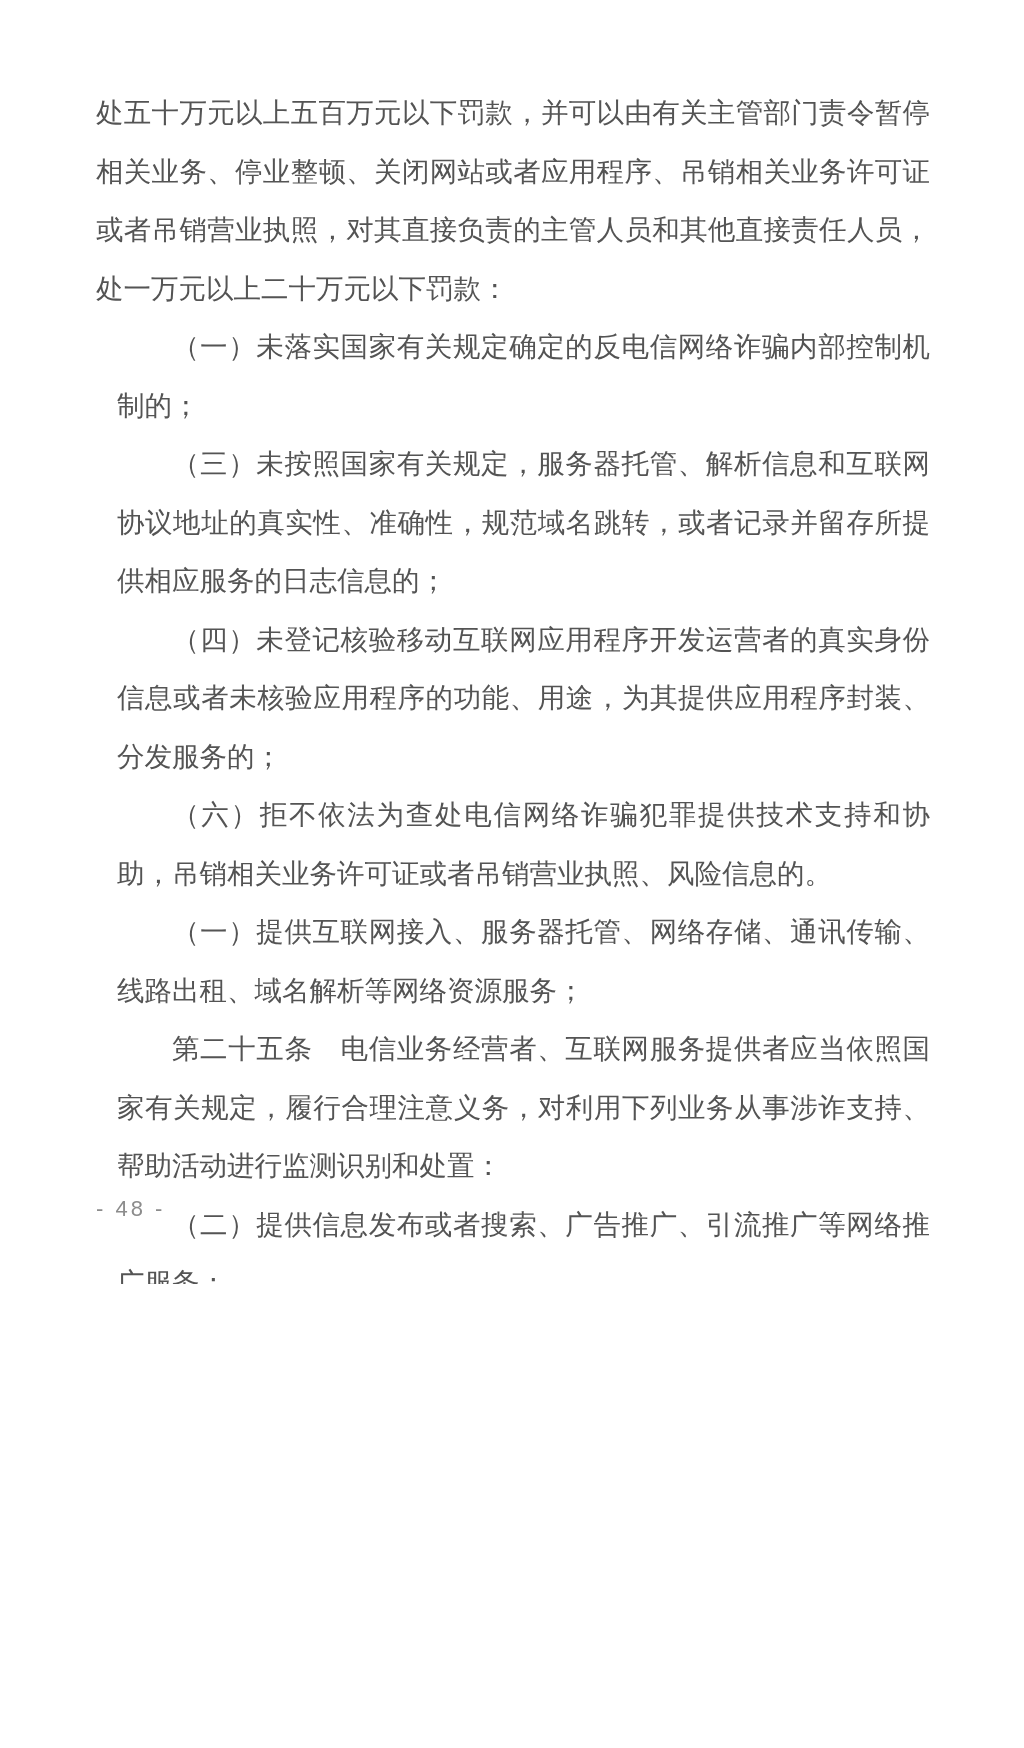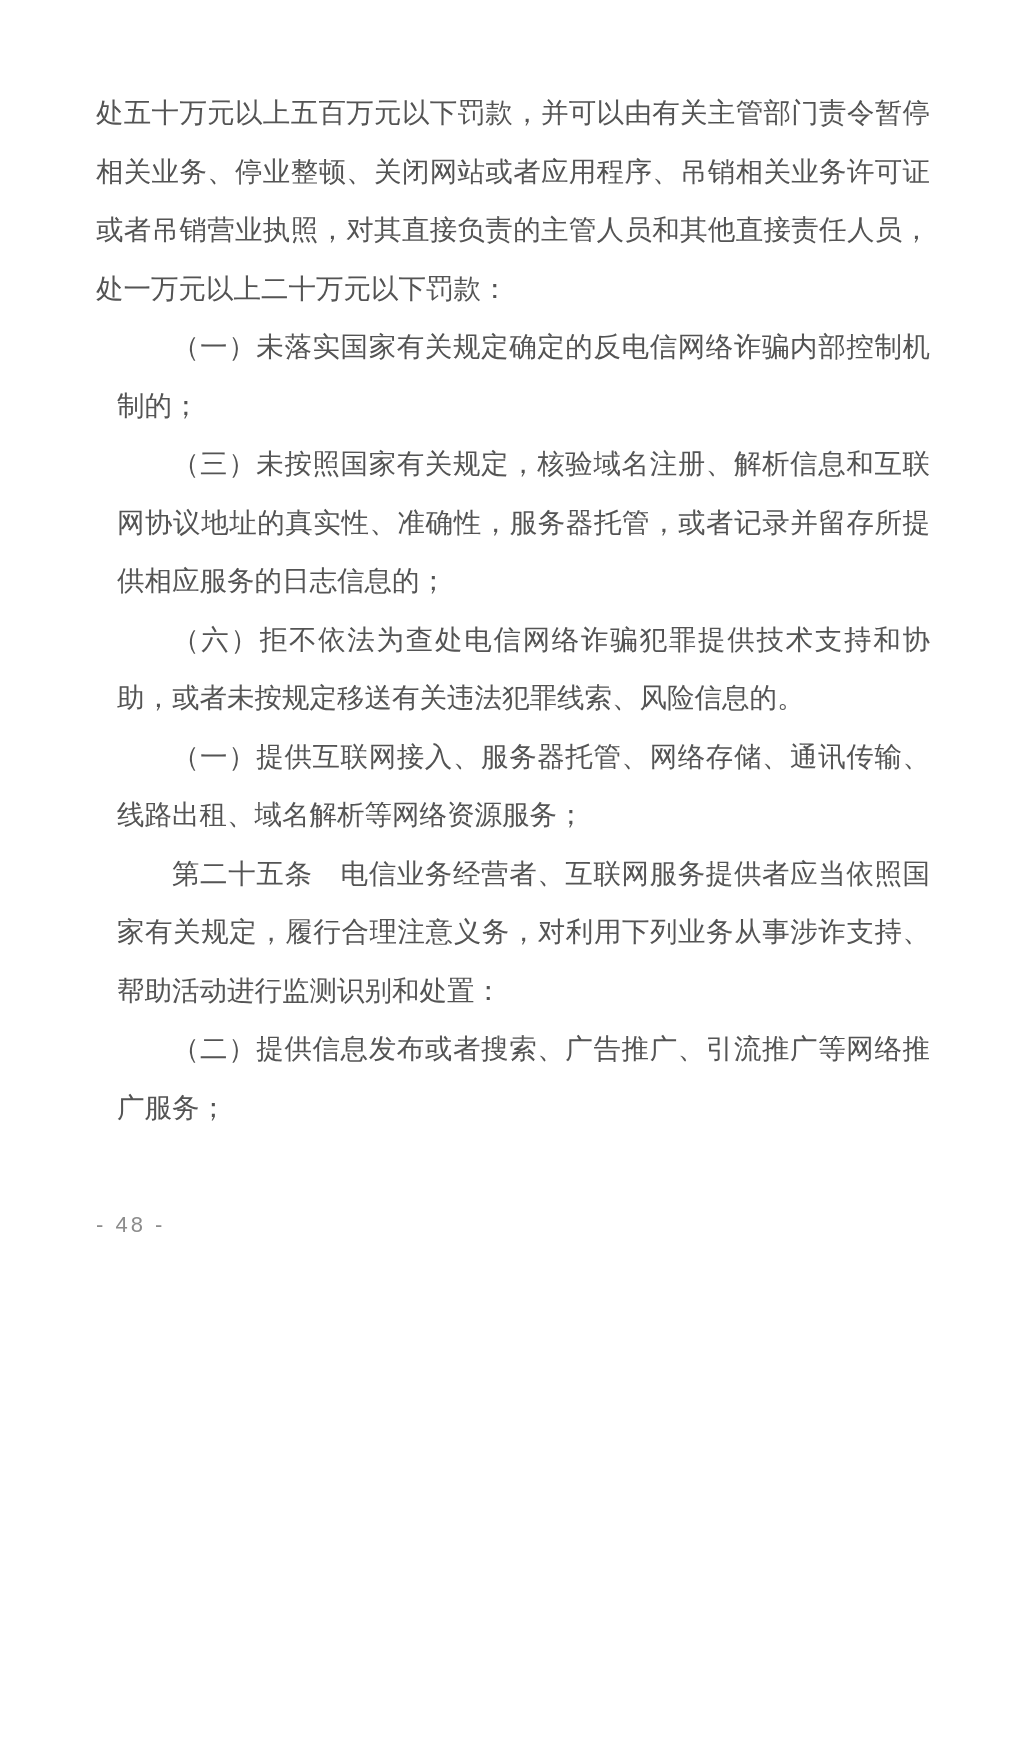--- a/index.html
+++ b/index.html
@@ -31,42 +31,43 @@
     margin: 0;
     padding: 0;
   }
   .content p.indent {
     text-indent: 2em;
     margin-left: 21px;
   }
   .footer {
     position: absolute;
     left: 96px;
-    bottom: 44px;
+    bottom: 60px;
     height: 30px;
     display: flex;
     align-items: center;
   }
   .page-number {
     color: var(--pagenum-color, #8c8c8c);
     font-size: 22px;
     line-height: 22px;
     letter-spacing: 3px;
     font-family: "Liberation Sans", sans-serif;
   }
 </style>
 </head>
 <body>
 
 <div class="page" style="--page-bg: #ffffff; --text-color: #545454; --pagenum-color: #8c8c8c;">
   <div class="content" id="document-body">
       <p>处五十万元以上五百万元以下罚款，并可以由有关主管部门责令暂停相关业务、停业整顿、关闭网站或者应用程序、吊销相关业务许可证或者吊销营业执照，对其直接负责的主管人员和其他直接责任人员，处一万元以上二十万元以下罚款：</p>
       <p class="indent">（一）未落实国家有关规定确定的反电信网络诈骗内部控制机制的；</p>
-      <p class="indent">（三）未按照国家有关规定，核验域名注册、解析信息和互联网协议地址的真实性、准确性，服务器托管，或者记录并留存所提供相应服务的日志信息的；</p>
-      <p class="indent">（六）拒不依法为查处电信网络诈骗犯罪提供技术支持和协助，或者未按规定移送有关违法犯罪线索、风险信息的。</p>
+      <p class="indent">（三）未按照国家有关规定，服务器托管、解析信息和互联网协议地址的真实性、准确性，规范域名跳转，或者记录并留存所提供相应服务的日志信息的；</p>
+      <p class="indent">（四）未登记核验移动互联网应用程序开发运营者的真实身份信息或者未核验应用程序的功能、用途，为其提供应用程序封装、分发服务的；</p>
+      <p class="indent">（六）拒不依法为查处电信网络诈骗犯罪提供技术支持和协助，吊销相关业务许可证或者吊销营业执照、风险信息的。</p>
       <p class="indent">（一）提供互联网接入、服务器托管、网络存储、通讯传输、线路出租、域名解析等网络资源服务；</p>
       <p class="indent">第二十五条　电信业务经营者、互联网服务提供者应当依照国家有关规定，履行合理注意义务，对利用下列业务从事涉诈支持、帮助活动进行监测识别和处置：</p>
       <p class="indent">（二）提供信息发布或者搜索、广告推广、引流推广等网络推广服务；</p>
     </div>
   <div class="footer">
     <span class="page-number">- 48 -</span>
   </div>
 </div>
 
 </body></html>

